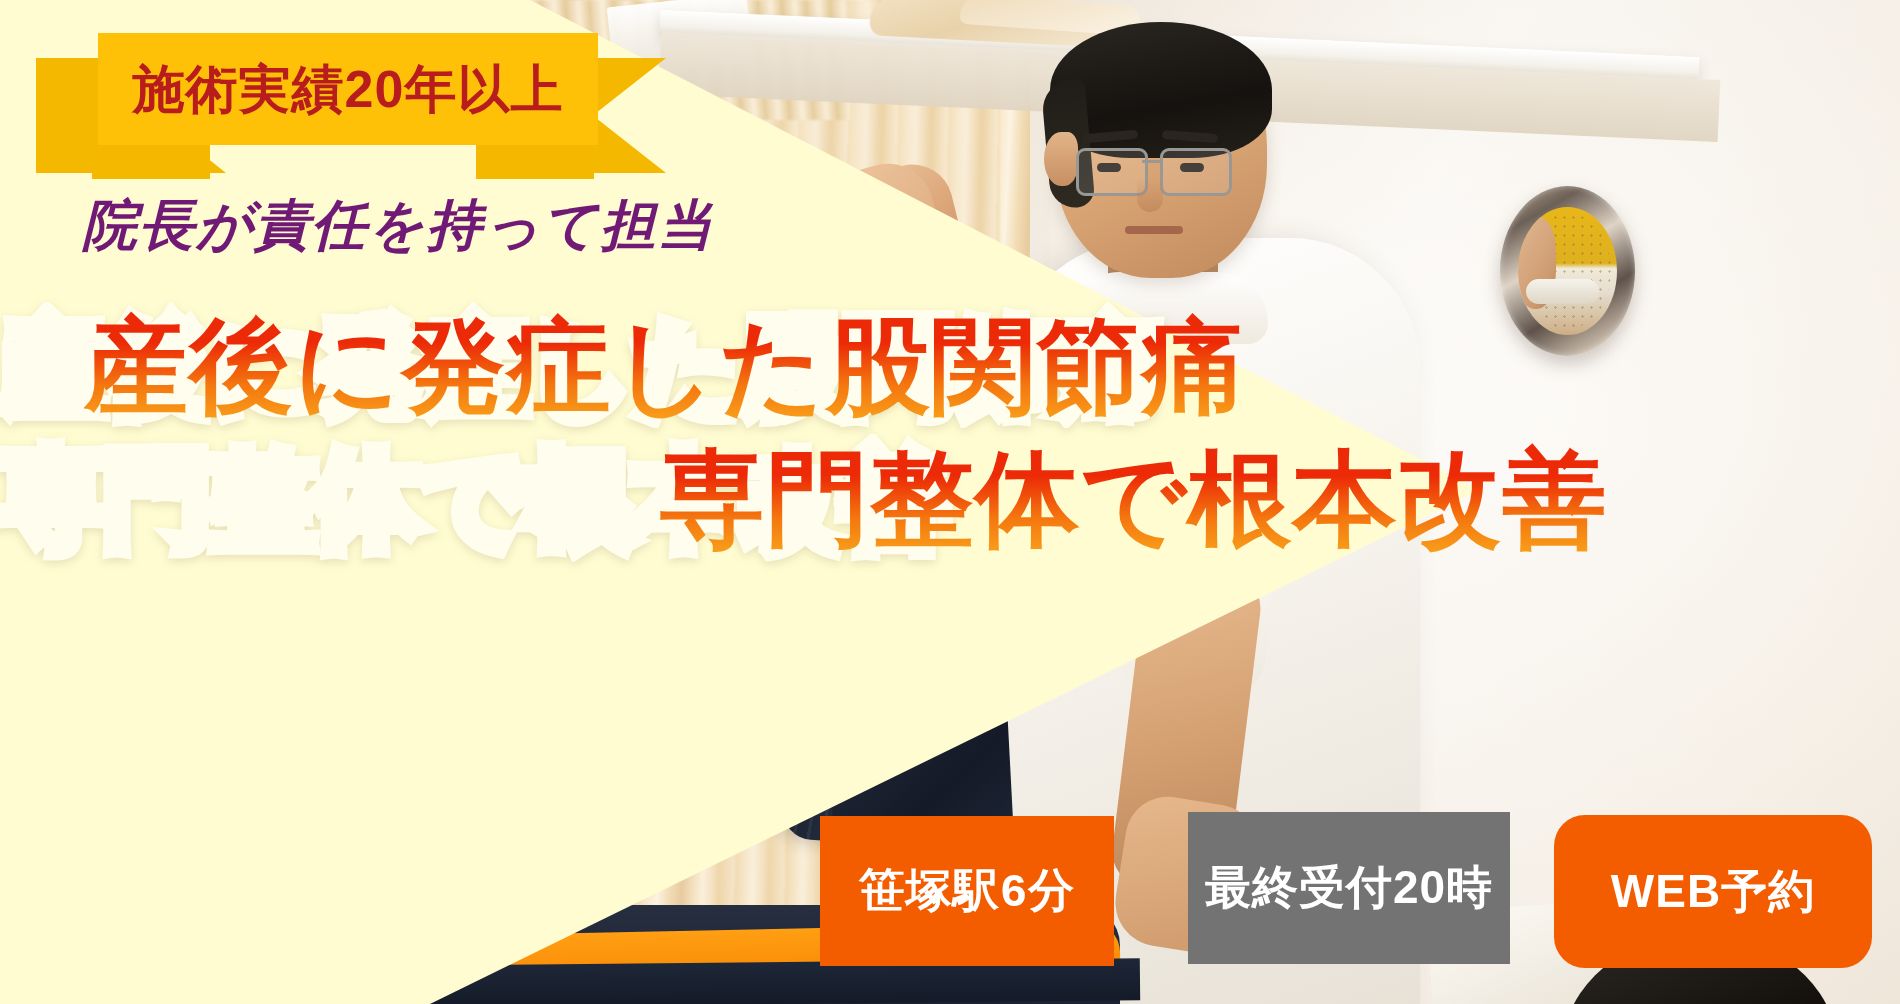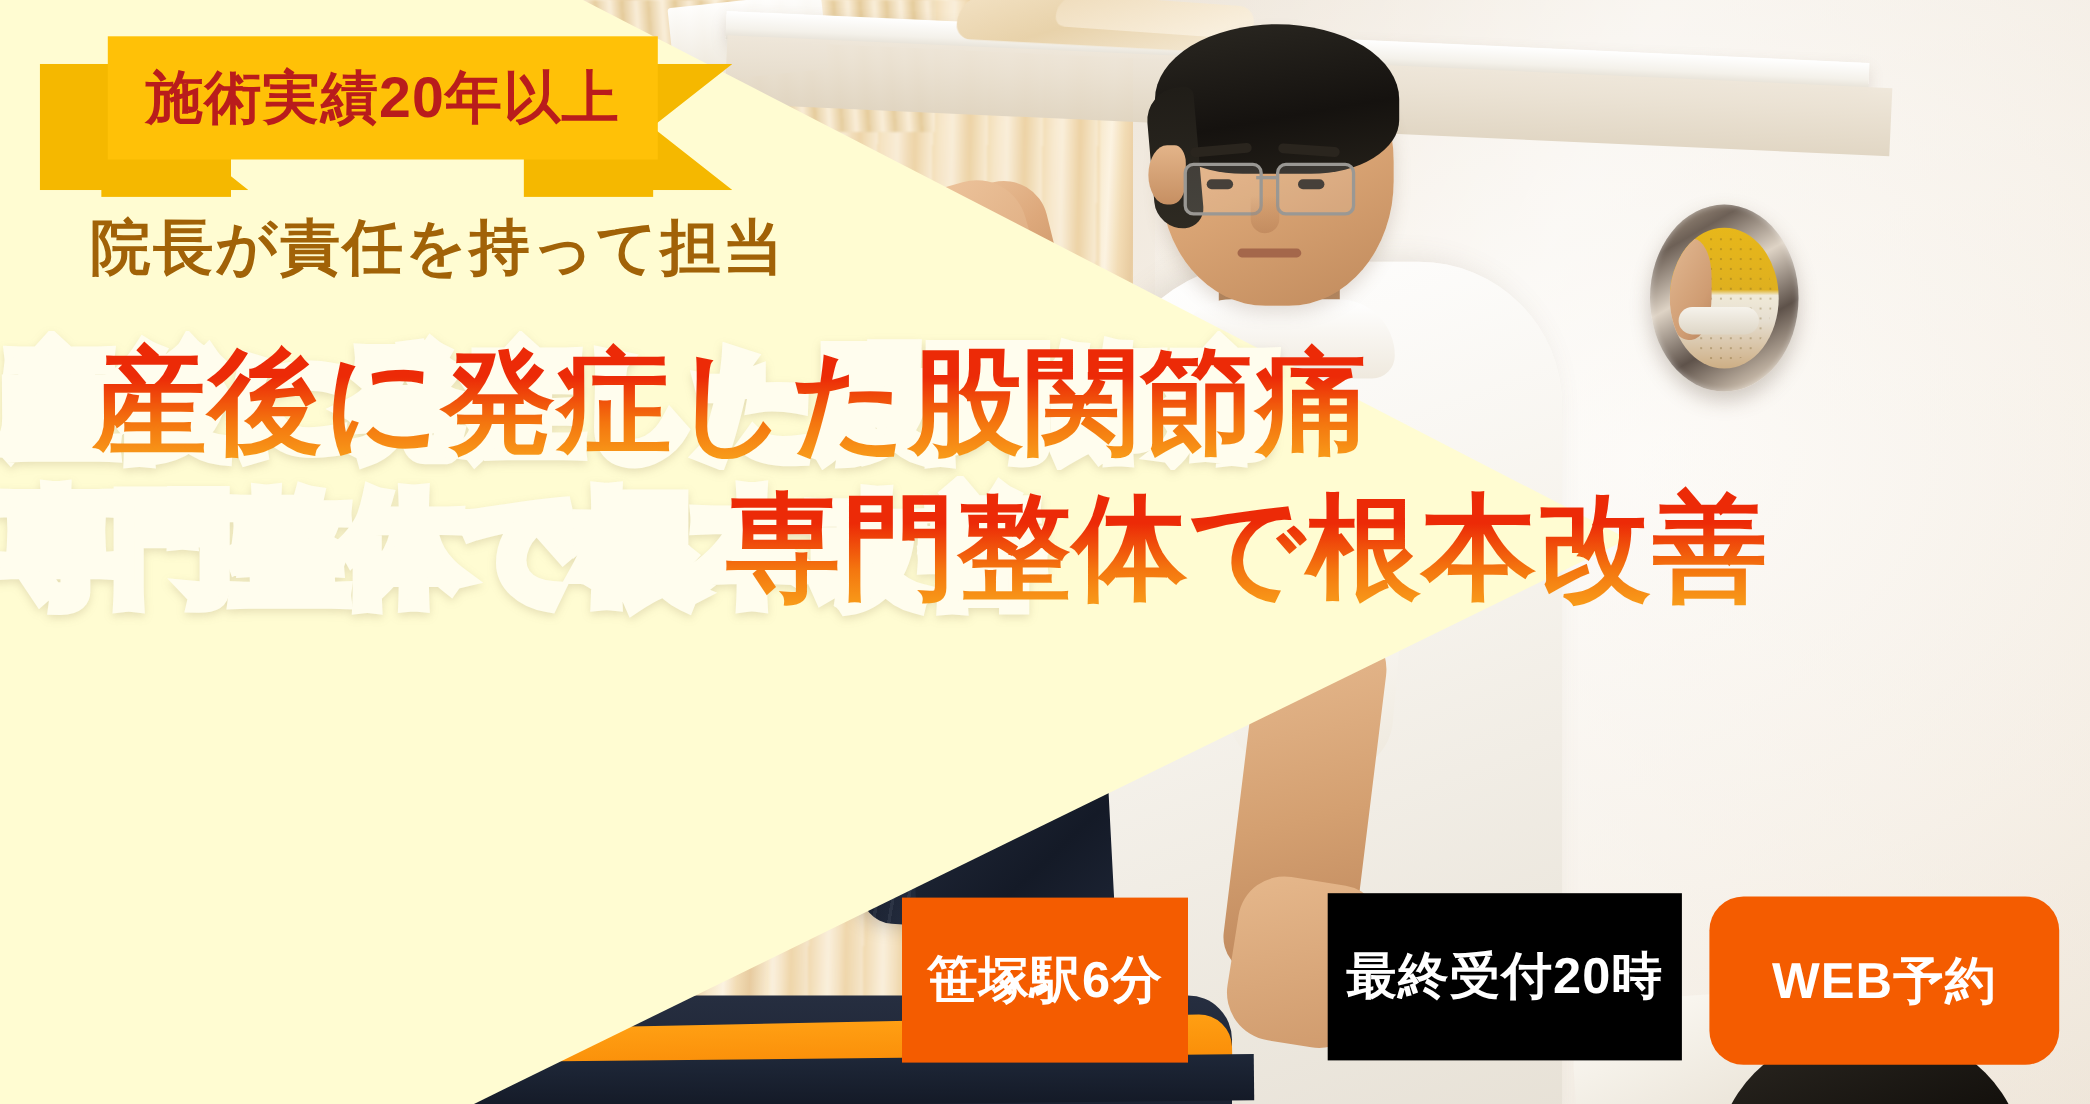--- a/index.html
+++ b/index.html
@@ -407,21 +407,21 @@
     justify-content: center;
     color: #ffffff;
     font-size: 46px;
     font-weight: 700;
     letter-spacing: 1px;
     white-space: nowrap;
     pointer-events: auto;
     cursor: pointer;
     user-select: none;
   }
-  .cta-1 { left: 820px;  top: 816px; width: 260px; height: 150px; }
+  .cta-1 { left: 820px;  top: 816px; width: 294px; height: 150px; font-family: Liberation Mono, monospace; }
   .cta-2 { left: 1188px; top: 812px; width: 322px; height: 152px; }
   .cta-3 { left: 1554px; top: 815px; width: 318px; height: 153px; }
 </style>
 </head>
 <body>
 
 <div class="hero">
 
   <div class="photo">
     <div class="photo-wall"></div>
@@ -490,32 +490,32 @@
   <div class="ribbon">
     <div class="ribbon-tail-l" style="background: rgb(245, 184, 0);"></div>
     <div class="ribbon-tail-r" style="background: rgb(245, 184, 0);"></div>
     <div class="ribbon-fold-l" style="background: rgb(245, 184, 0);"></div>
     <div class="ribbon-fold-r" style="background: rgb(245, 184, 0);"></div>
     <div class="ribbon-main" style="background: rgb(255, 193, 7);">
       <span class="ribbon-label">施術実績20年以上</span>
     </div>
   </div>
 
-  <div class="subtitle" style="color: #a16207;">院長が責任を持って担当</div>
+  <div class="subtitle" style="color: #701a75; font-style: italic;">院長が責任を持って担当</div>
 
   <div class="headline">
     <div class="hl-line hl-1">
       <span class="hl-stroke" style="-webkit-text-stroke-color: rgb(255, 253, 238); color: rgb(255, 253, 238);">産後に発症した股関節痛</span>
       <span class="hl-fill" style="background-image: linear-gradient(rgb(236, 42, 7) 0%, rgb(236, 42, 7) 30%, rgb(244, 118, 15) 66%, rgb(249, 163, 28) 100%);">産後に発症した股関節痛</span>
     </div>
     <div class="hl-line hl-2">
       <span class="hl-stroke" style="-webkit-text-stroke-color: rgb(255, 253, 238); color: rgb(255, 253, 238);">専門整体で根本改善</span>
       <span class="hl-fill" style="background-image: linear-gradient(rgb(236, 42, 7) 0%, rgb(236, 42, 7) 30%, rgb(244, 118, 15) 66%, rgb(249, 163, 28) 100%);">専門整体で根本改善</span>
     </div>
   </div>
 
   <div class="cta-row">
     <div class="cta cta-1" style="background: rgb(244, 92, 0);">笹塚駅6分</div>
-    <div class="cta cta-2" style="background: #000000; margin-left: 19px;">最終受付20時</div>
+    <div class="cta cta-2" style="background: #737373;">最終受付20時</div>
     <div class="cta cta-3" style="background: rgb(244, 92, 0); border-radius: 31px;">WEB予約</div>
   </div>
 
 </div>
 
 </body></html>

